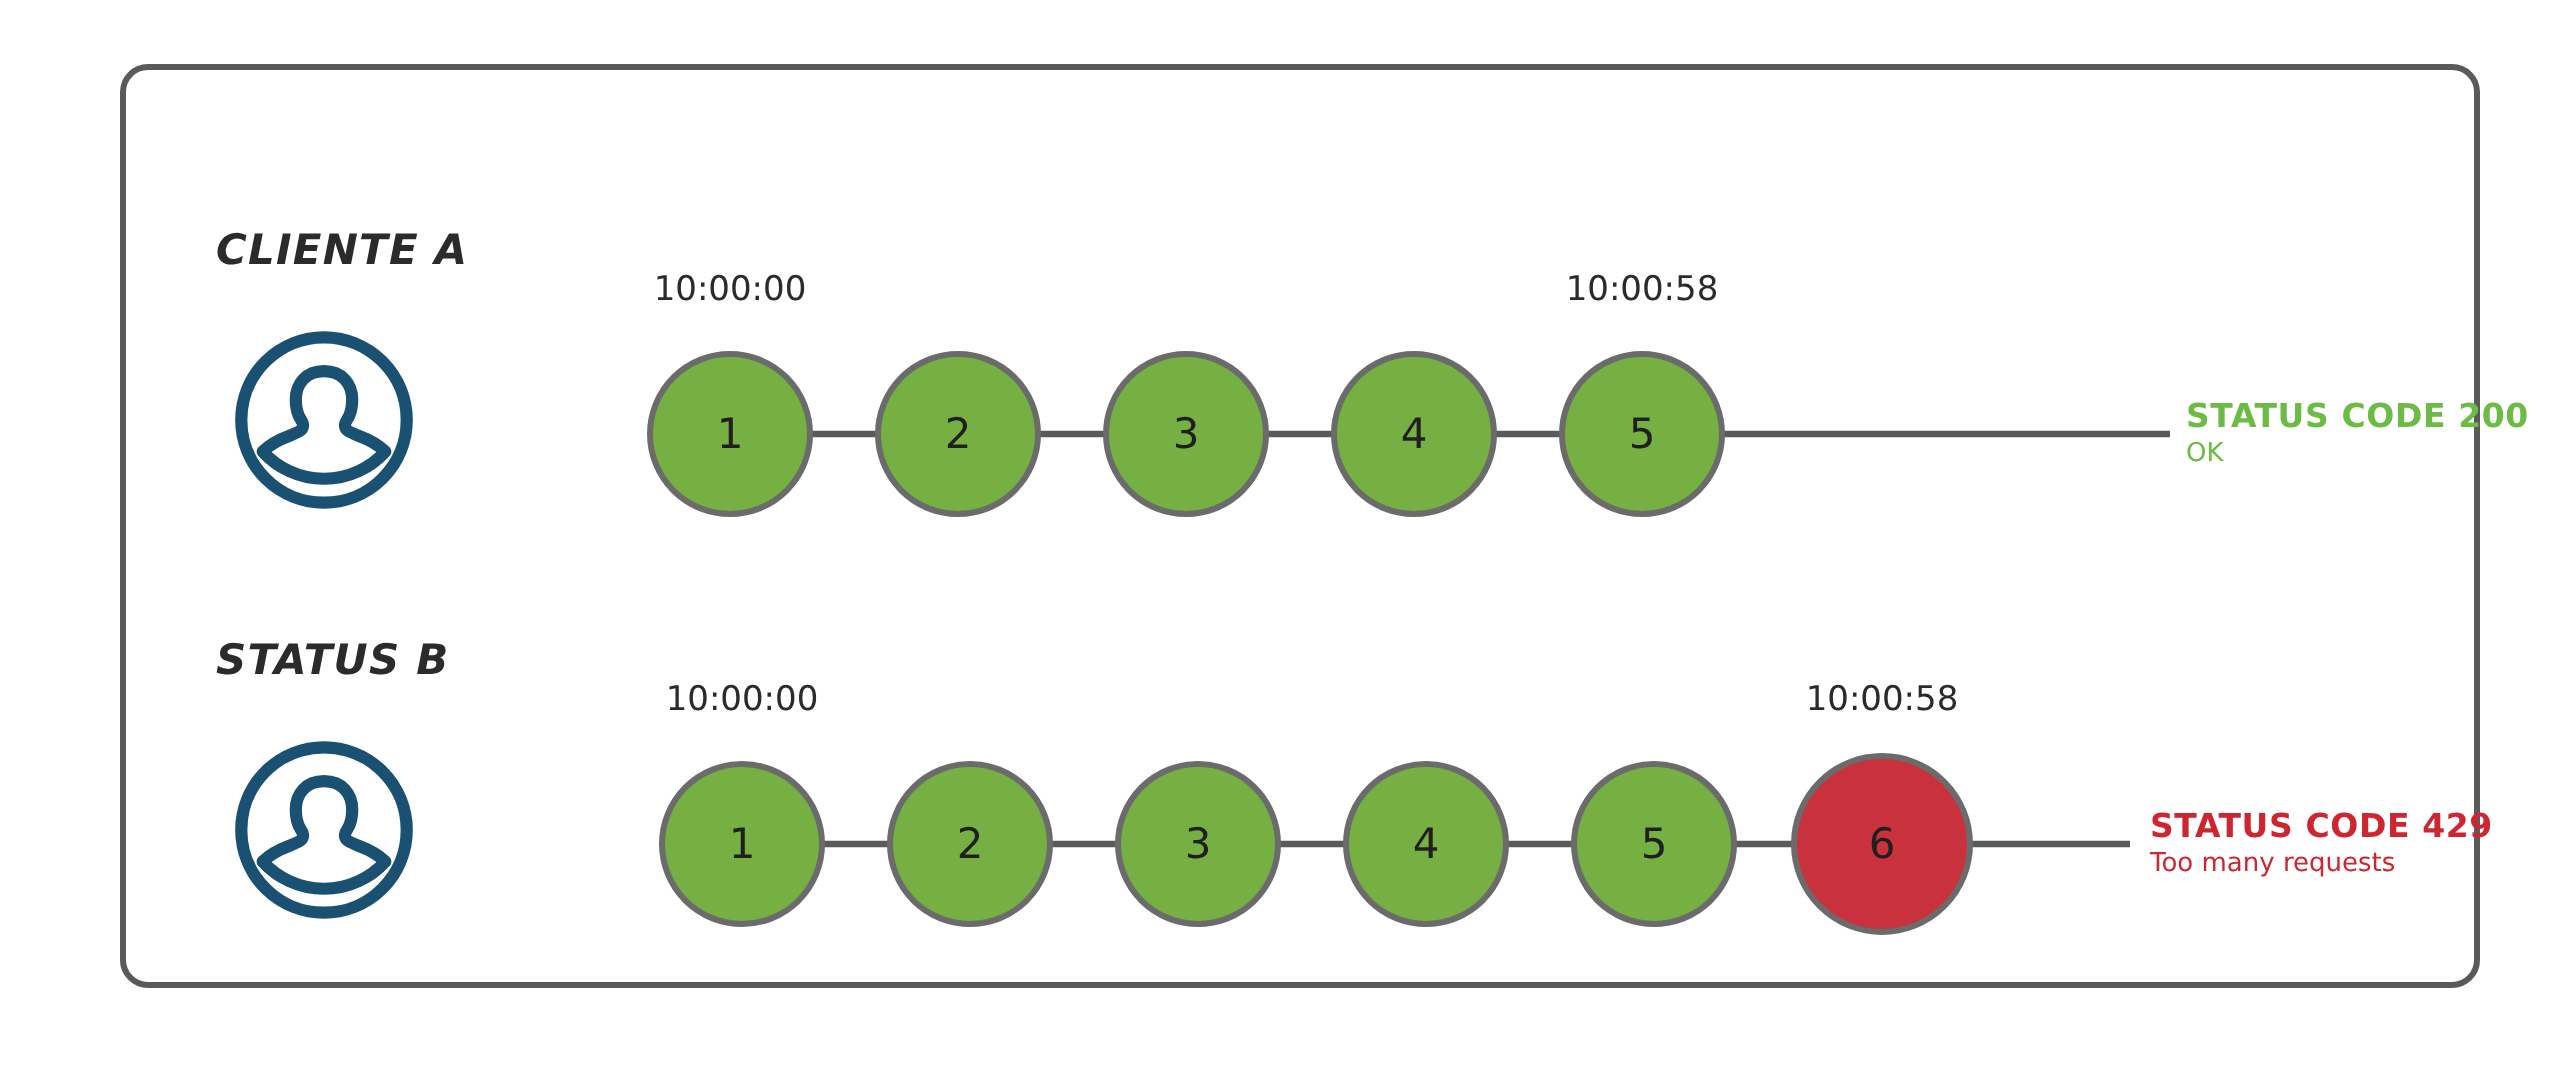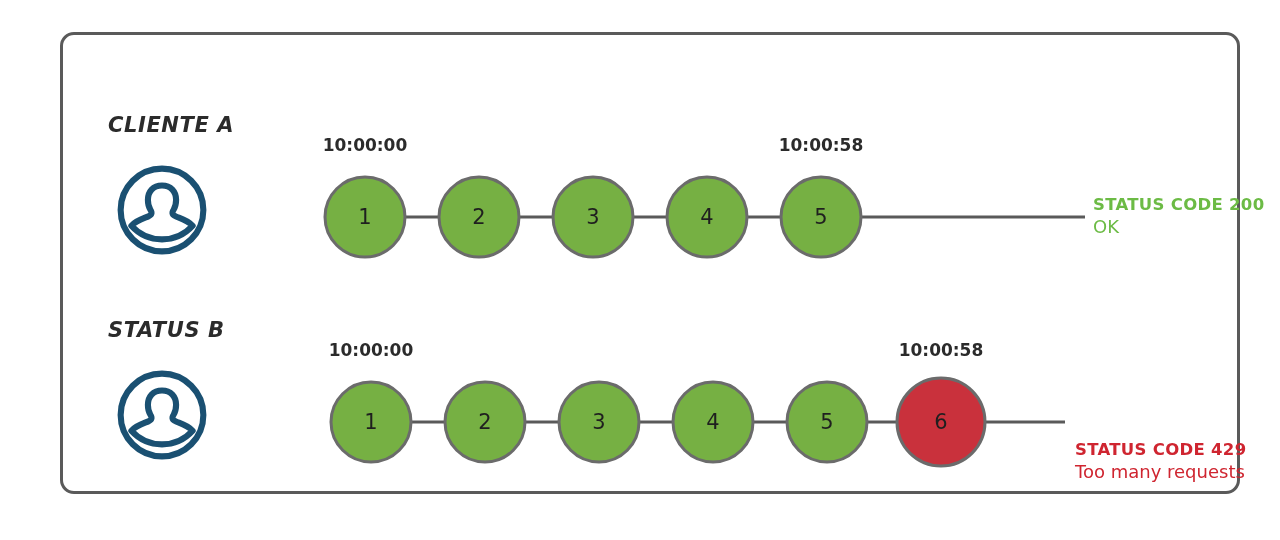--- a/index.html
+++ b/index.html
@@ -85,21 +85,21 @@
     width: 1000px;
     height: 130px;
   }
 
   
   .ts {
     position: absolute;
     top: 0px;
     font-family: "DejaVu Sans", sans-serif;
     font-size: 17px;
-    font-weight: bold;
+    font-weight: normal;
     color: #2b2b2b;
     white-space: nowrap;
     transform: translateX(-50%);
   }
 
   
   .status {
     position: absolute;
     text-align: left;
     line-height: 1.25;
@@ -108,26 +108,26 @@
   }
   .status .l1 {
     font-family: "DejaVu Sans", sans-serif;
     font-size: 16.5px;
     font-weight: 600;
     letter-spacing: 0.3px;
     display: block;
   }
   .status .l2 {
     font-family: "DejaVu Sans", sans-serif;
-    font-size: 18px;
+    font-size: 13px;
     font-weight: 500;
     display: block;
   }
   .status-ok   { color: #6cbb45; }
-  .status-err  { color: #cf2530; margin-top: 40px; }
+  .status-err  { color: #cf2530; }
 </style>
 </head>
 <body>
 
 <div id="canvas">
 
   <div class="panel">
 
     <div class="row row-a">
 

